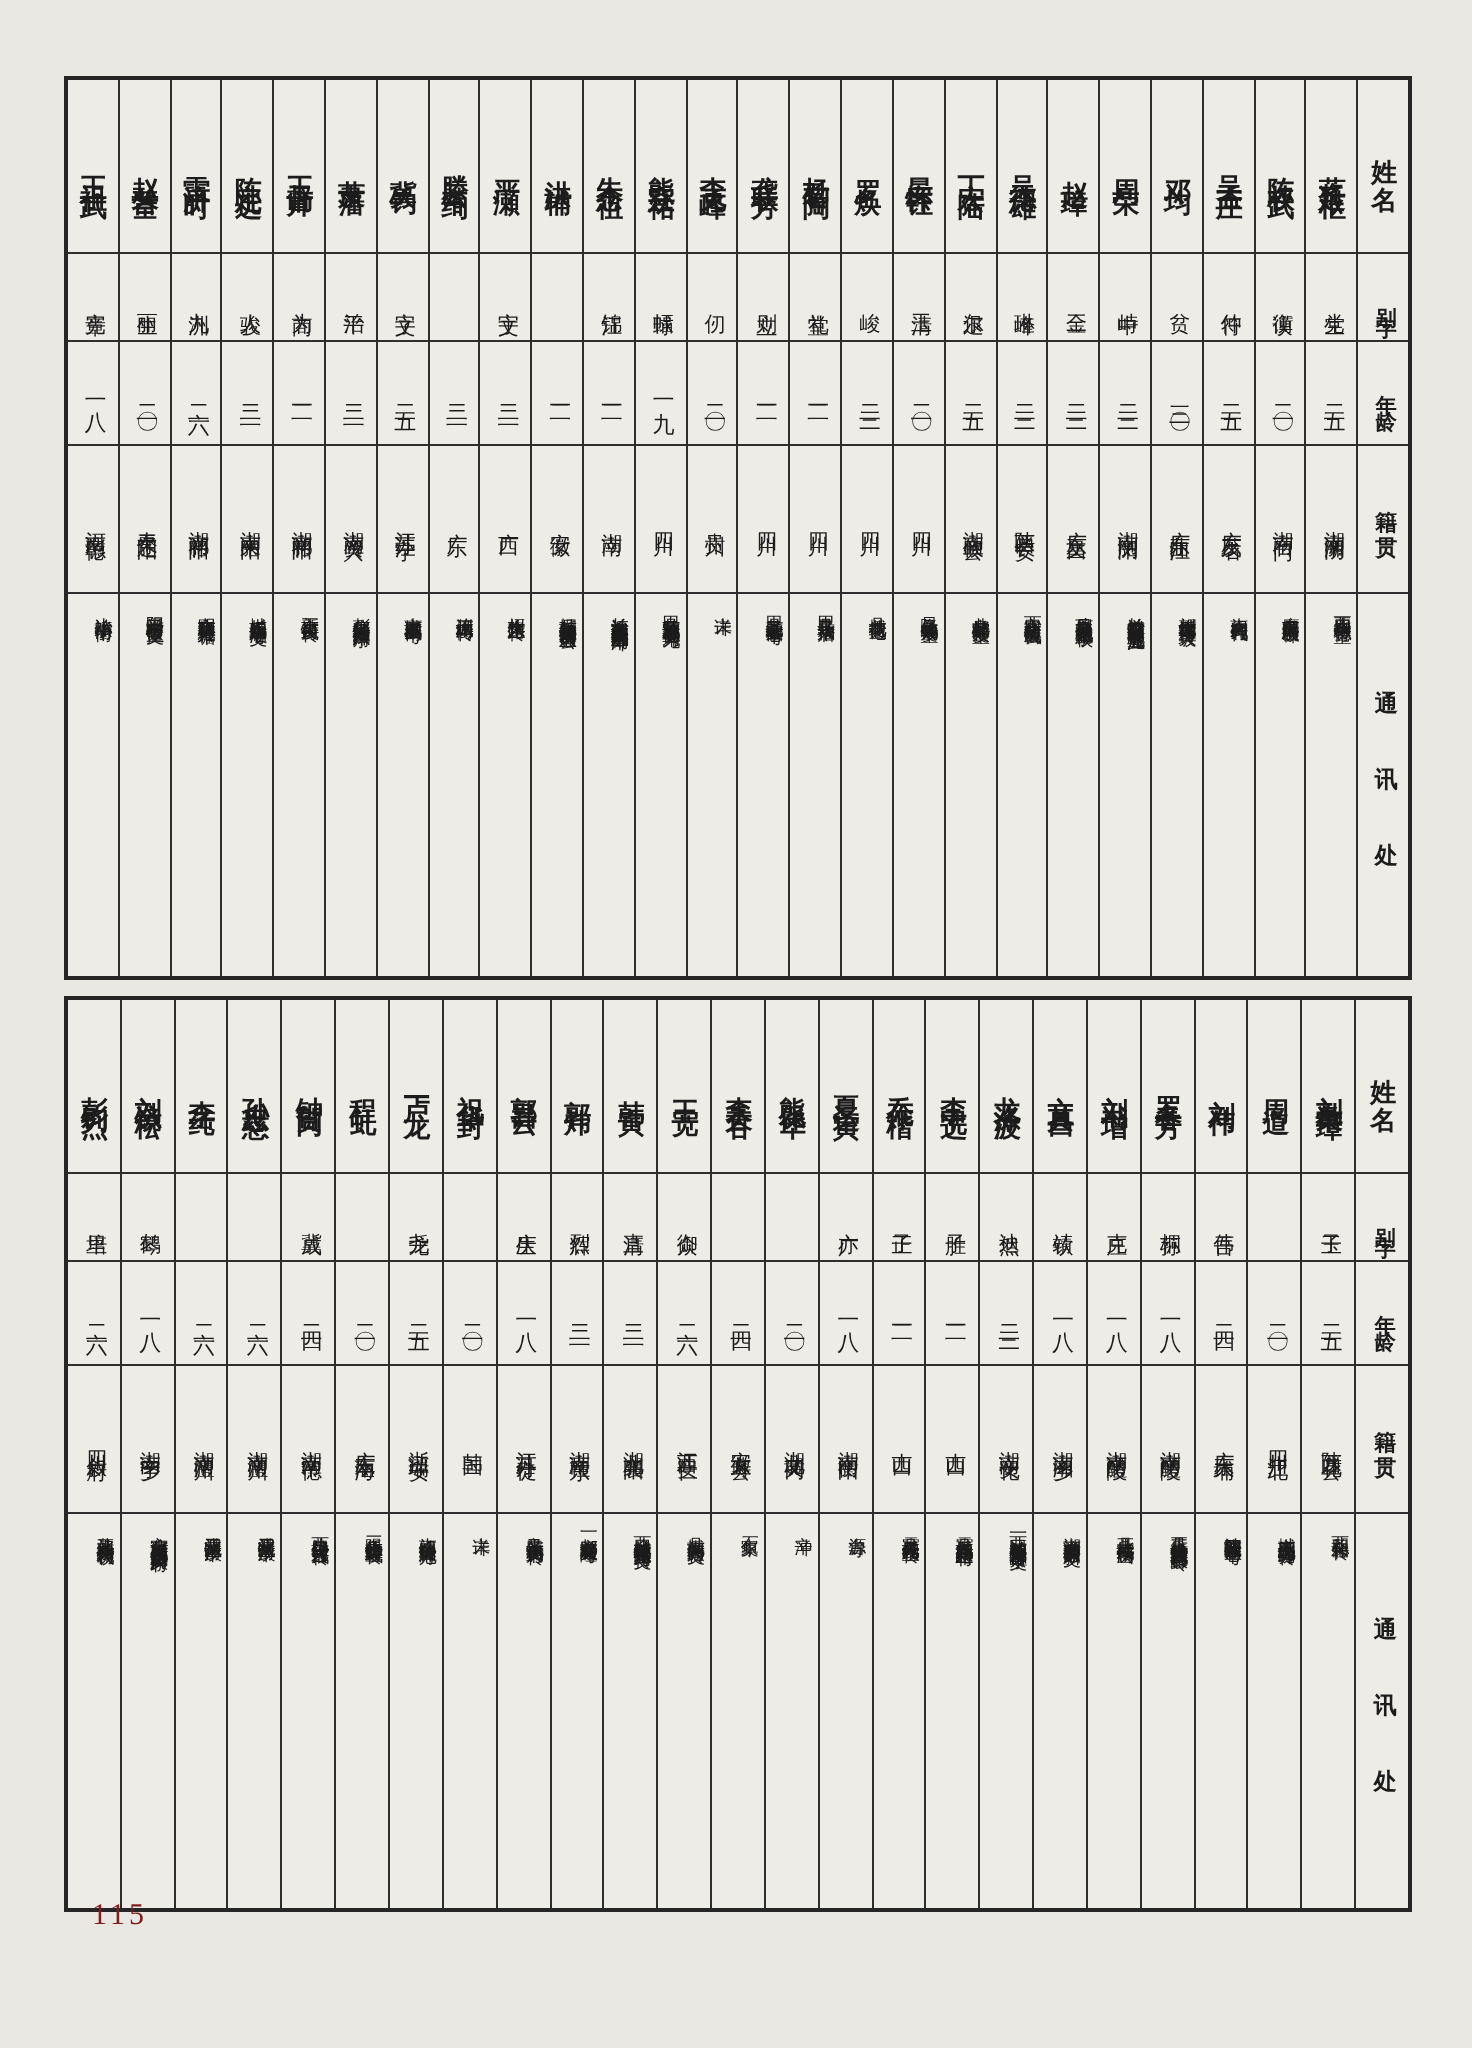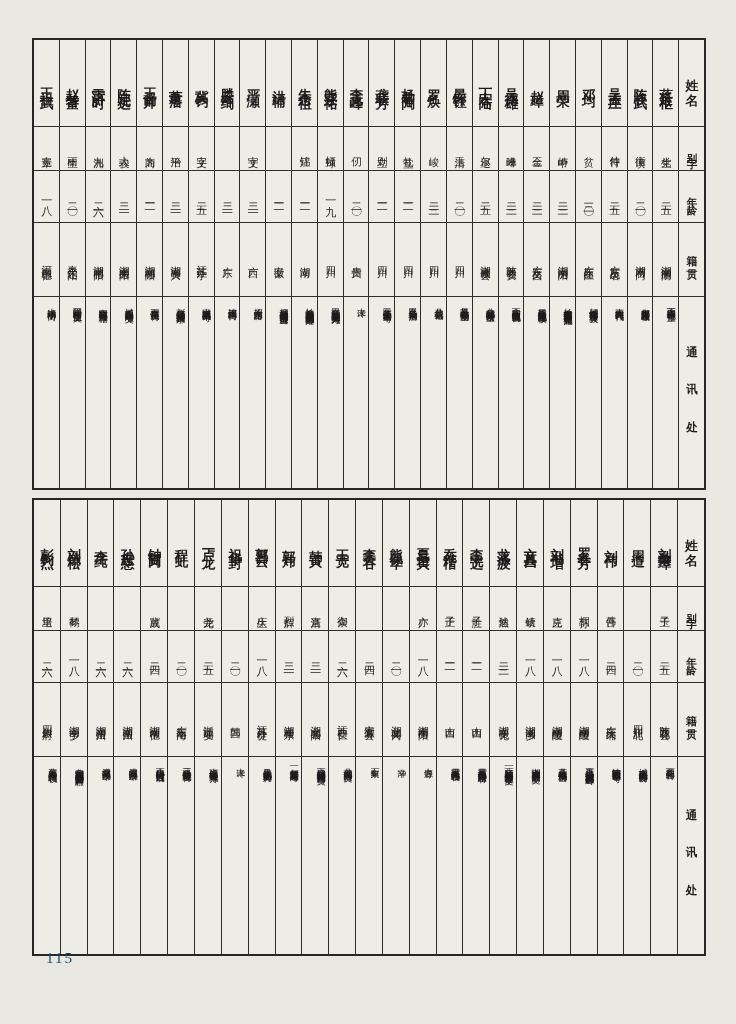--- a/index.html
+++ b/index.html
@@ -56,21 +56,21 @@
   }
   .hdr .vtext{font-weight:bold;}
   .hdr .c-name .vtext{letter-spacing:14px;font-size:13px;}
   .hdr .c-zi .vtext{font-size:10.5px;letter-spacing:4px;}
   .hdr .c-age .vtext{font-size:10.5px;letter-spacing:8px;}
   .hdr .c-jg .vtext{font-size:11px;letter-spacing:14px;}
   .hdr .c-addr-h{flex:1;display:flex;align-items:center;justify-content:center;}
   .hdr .hdr-addr{font-size:11.5px;font-weight:bold;letter-spacing:38px;}
   .pageno{
     position:absolute;left:46px;top:950px;
-    font-size:15px;letter-spacing:2px;color:#0c4a6e;
+    font-size:15px;letter-spacing:2px;color:#7f1d1d;
   }
 </style>
 </head>
 <body>
 
 <div class="sheet">
   <div class="tbl" id="tbl-top">
       <div class="col hdr">
         <div class="cell c-name">
           <span class="vtext">姓名</span>

